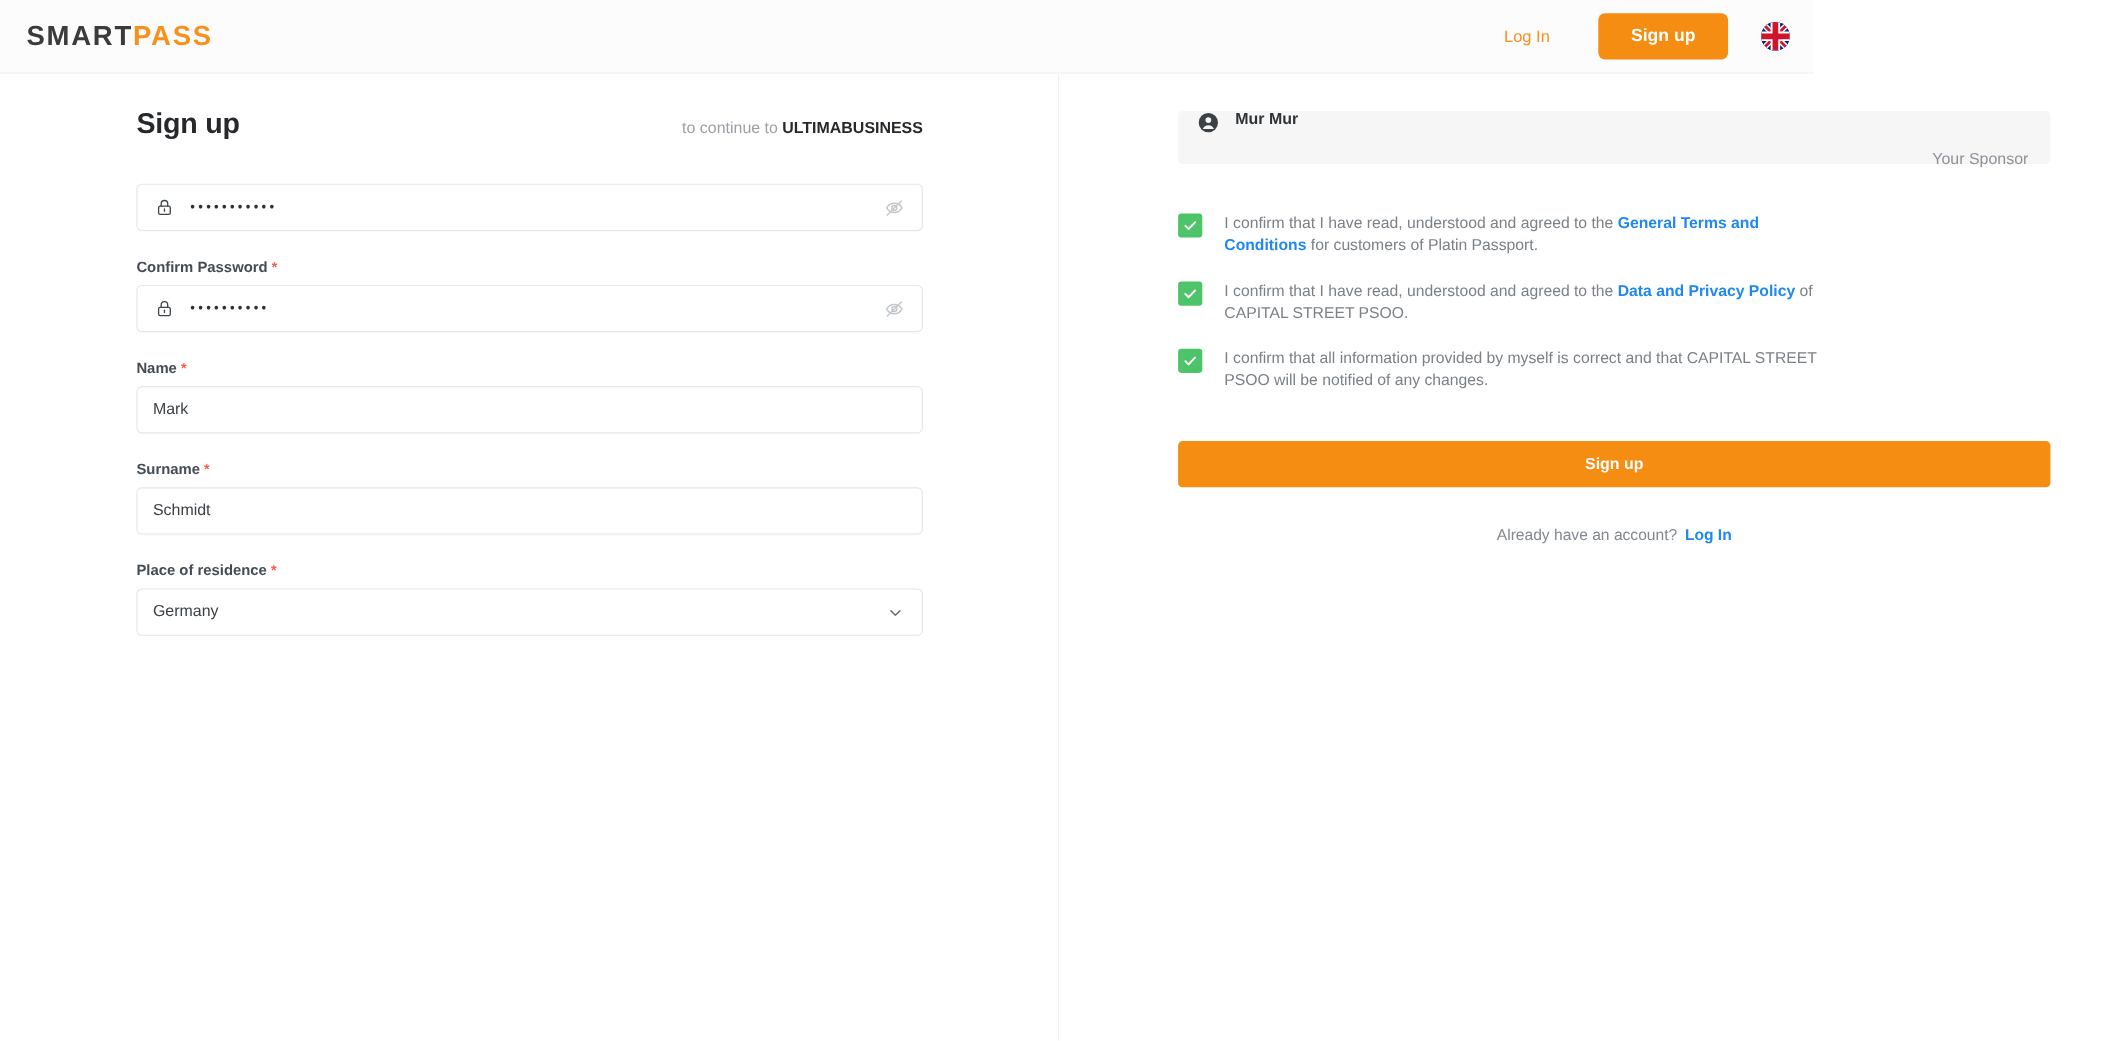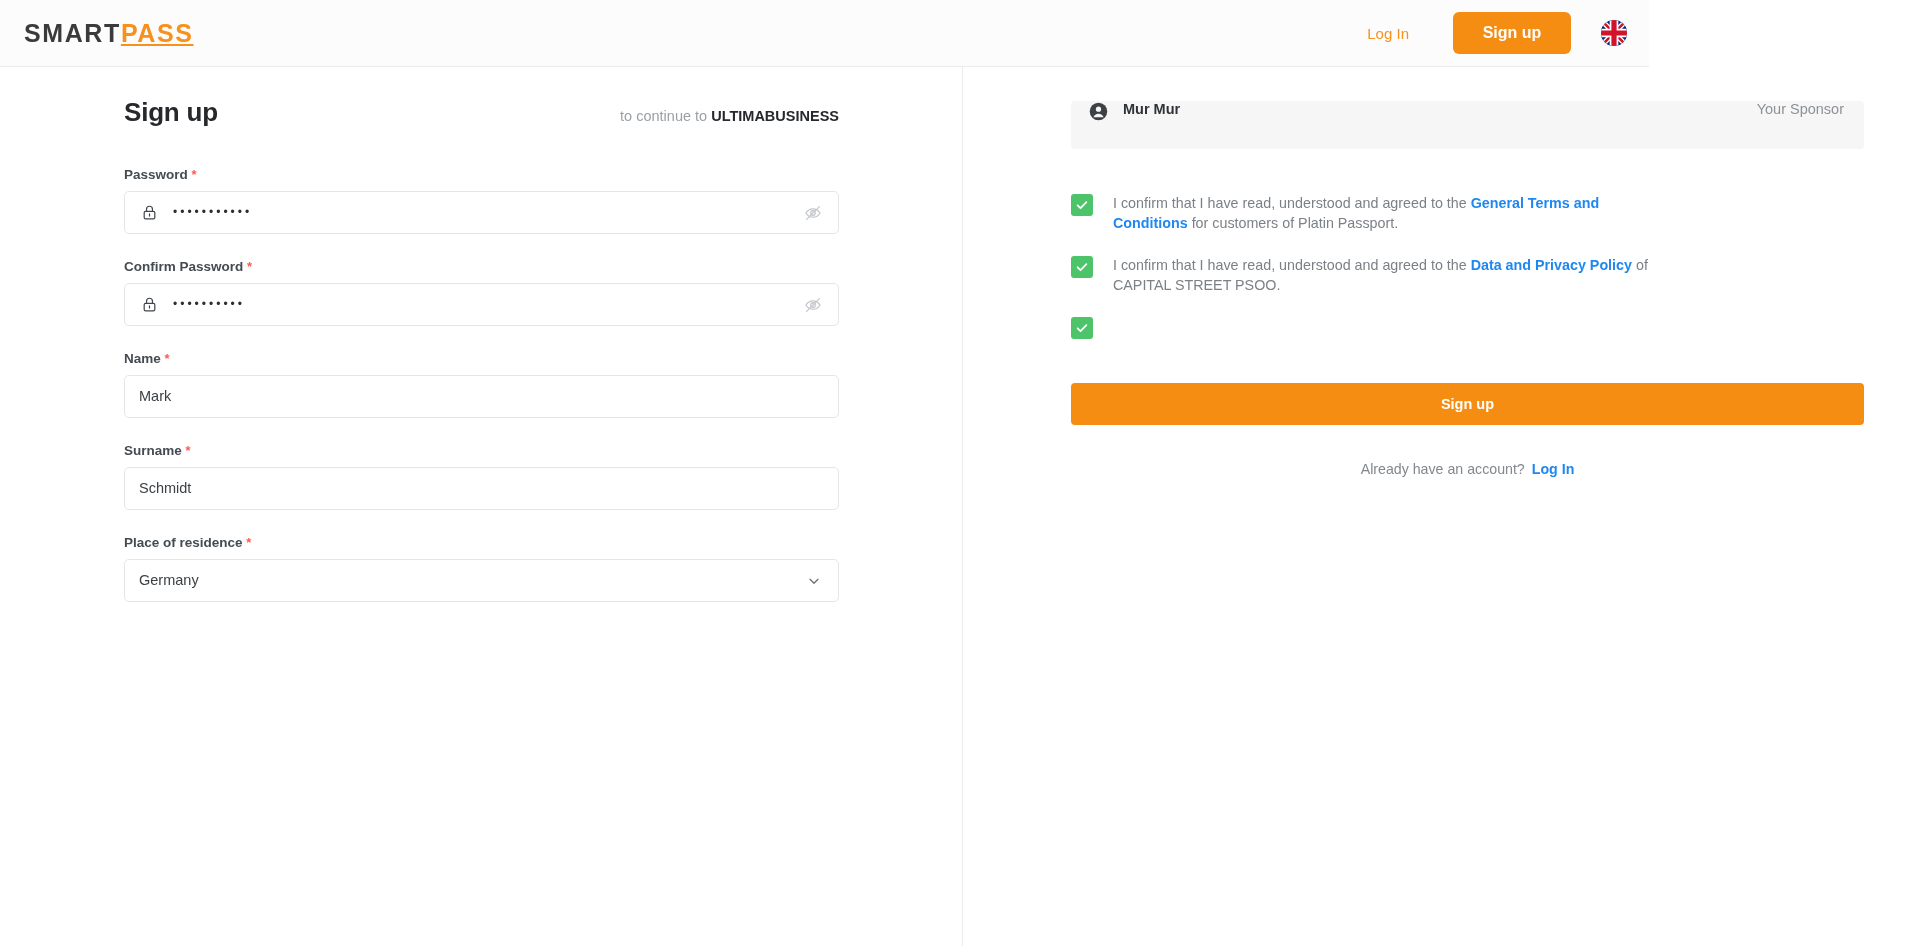--- a/index.html
+++ b/index.html
@@ -23,21 +23,21 @@
   }
   .logo {
     margin-left: 24px;
     font-size: 25px;
     font-weight: 700;
     letter-spacing: 1.6px;
     display: flex; align-items: center;
     user-select: none;
   }
   .logo-smart { color: #3b3b3b; }
-  .logo-pass  { color: #f8901c; text-decoration: underline; }
+  .logo-pass  { color: #f8901c; }
 
   .header-right {
     margin-left: auto;
     display: flex; align-items: center;
     margin-right: 22px;
     gap: 0;
   }
   .login-link {
     color: #f8901c;
     font-size: 15px;
@@ -184,21 +184,21 @@
     width: 21px; height: 21px;
     margin-right: 14px;
     color: #3c4146;
     display: flex; align-items: center;
   }
   .sponsor-name {
     font-size: 14.5px; font-weight: 700; color: #2f3337;
   }
   .sponsor-role {
     margin-left: auto;
-    font-size: 14.5px; color: #8d9298;
+    font-size: 14.5px; color: #8d9298; margin-top: 36px;
   }
 
   .check-row {
     display: flex;
     align-items: flex-start;
     margin-bottom: 21px;
   }
   .checkbox {
     width: 22px; height: 22px;
     flex: 0 0 22px;
@@ -278,24 +278,20 @@
 
         <div class="title-row">
           <h1 class="page-title">Sign up</h1>
           <div class="continue-text">
             <span>to continue to </span><b>ULTIMABUSINESS</b>
           </div>
         </div>
 
 
         <div class="field">
-          <label class="field-label">
-            <span>Password</span>
-            <span class="req">*</span>
-          </label>
           <div class="input-box">
             <span class="input-icon">
               <svg width="17" height="17" viewBox="0 0 24 24" fill="none" stroke="currentColor" stroke-width="1.7" stroke-linecap="round" stroke-linejoin="round">
                 <rect x="4.5" y="10.5" width="15" height="10.5" rx="2"></rect>
                 <path d="M7.8 10.5V7.4a4.2 4.2 0 0 1 8.4 0v3.1"></path>
                 <path d="M12 14v3"></path>
               </svg>
             </span>
             <span class="dots">•••••••••••</span>
             <button class="eye-btn" title="Show password">
@@ -409,20 +405,21 @@
           </div>
         </div>
 
         
         <div class="check-row">
           <button class="checkbox" aria-checked="true">
             <svg width="14" height="14" viewBox="0 0 24 24" fill="none" stroke="#ffffff" stroke-width="3" stroke-linecap="round" stroke-linejoin="round">
               <path d="M4.5 12.5 9.5 17.5 19.5 7"></path>
             </svg>
           </button>
+          <div class="check-text">I confirm that all information provided by myself is correct and that CAPITAL STREET PSOO will be notified of any changes.</div>
         </div>
 
         <button class="signup-submit">Sign up</button>
 
         <div class="already">
           <span>Already have an account?</span><a href="#">Log In</a>
         </div>
 
       </div>
     </div>

